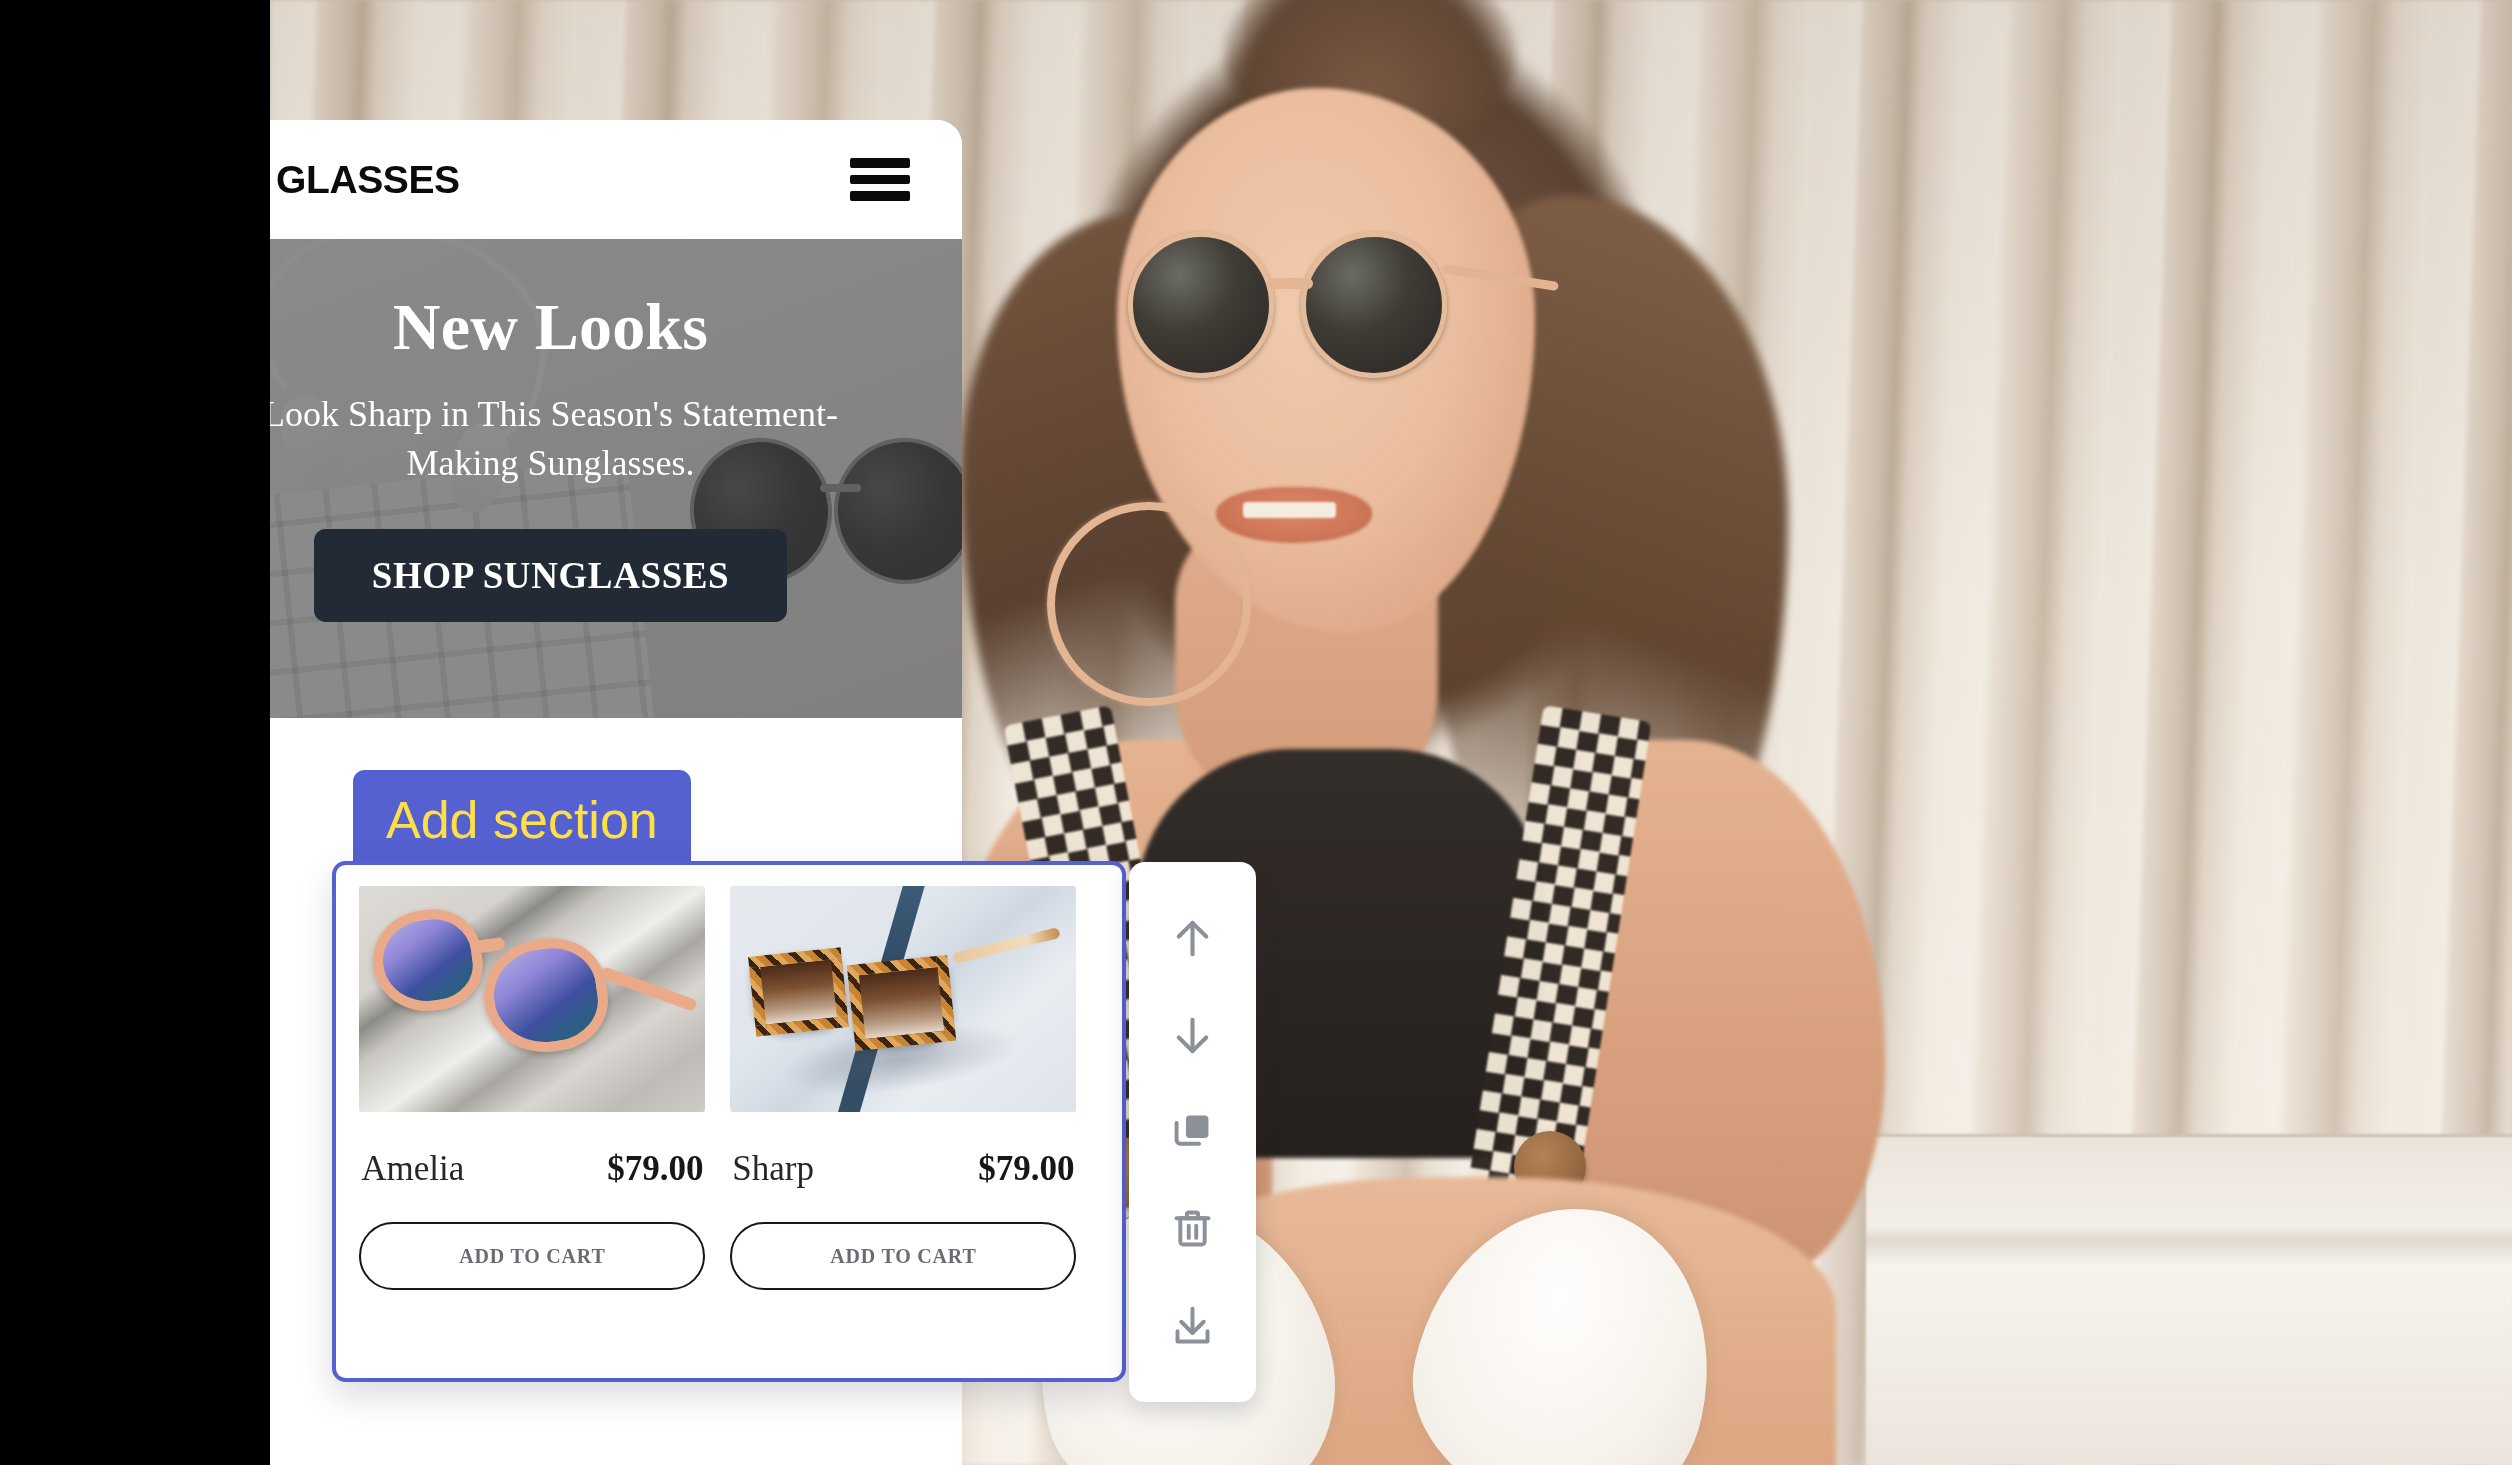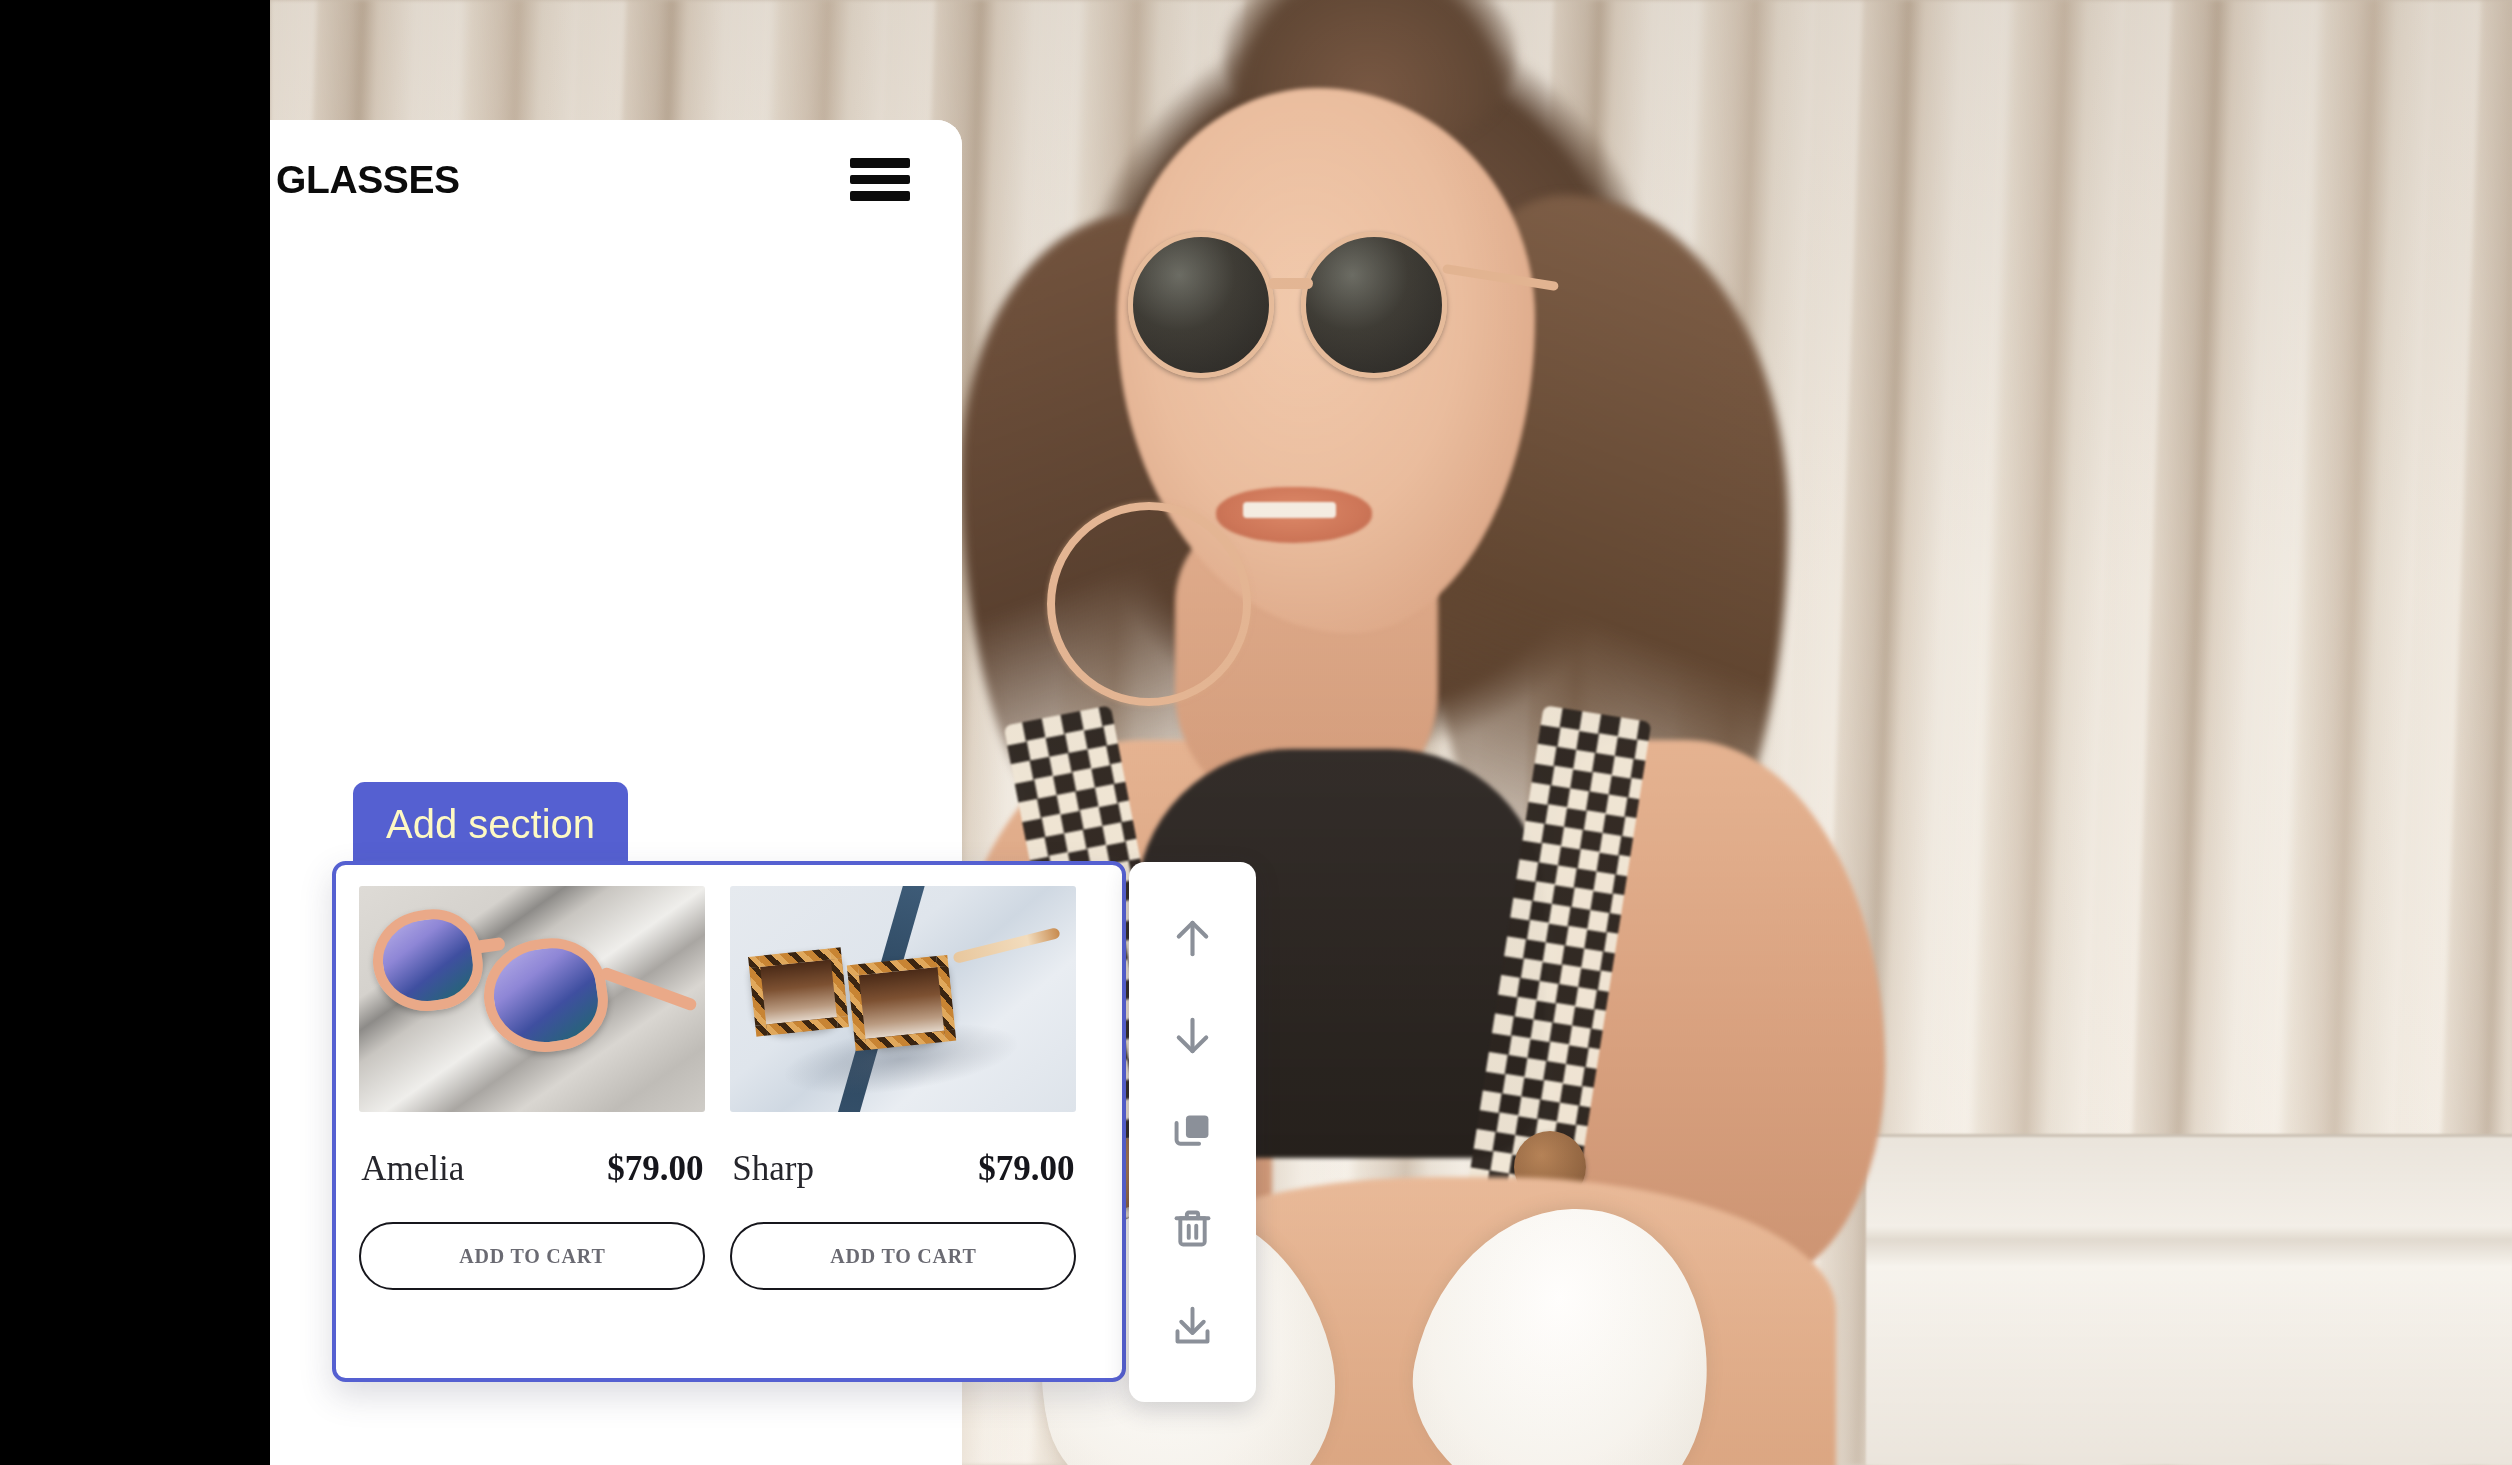--- a/index.html
+++ b/index.html
@@ -330,29 +330,28 @@
     position: relative;
     height: 749px;
     background: #ffffff;
   }
 
   
   #add-section-tab {
     position: absolute;
     left: 353px; top: 770px;
     background: #5560d1;
-    color: #fef9c3;
+    color: #fde047;
     font-family: "Liberation Sans", sans-serif;
-    font-size: 40px;
+    font-size: 52px;
     padding: 19.5px 33px 29px 33px;
     border-radius: 11.7px 11.7px 0 0;
     z-index: 9;
     cursor: pointer;
     white-space: nowrap;
-    margin-top: 12px;
   }
 
   
   #section-card {
     position: absolute;
     left: 332px; top: 861px;
     width: 794px; height: 521px;
     background: #ffffff;
     border: 4.9px solid #5560d1;
     border-radius: 13.6px;
@@ -537,20 +536,37 @@
 
     <div class="site-header">
       <div class="brand">LEE GLASSES</div>
       <div class="hamburger">
         <span></span>
         <span></span>
         <span></span>
       </div>
     </div>
 
+    <div class="hero">
+      <div class="hero-photo">
+        <div class="hero-kb"></div>
+        <div class="hero-earbud-cord"></div>
+        <div class="hero-earbud-a"></div>
+        <div class="hero-earbud-b"></div>
+        <div class="hero-sun-l"></div>
+        <div class="hero-sun-r"></div>
+        <div class="hero-sun-bridge"></div>
+      </div>
+      <div class="hero-overlay"></div>
+      <div class="hero-content">
+        <div class="hero-title">New Looks</div>
+        <div class="hero-sub">Look Sharp in This Season's Statement-Making Sunglasses.</div>
+        <button class="hero-cta">SHOP SUNGLASSES</button>
+      </div>
+    </div>
 
     <div class="panel-body"></div>
   </div>
 
   <div id="add-section-tab">Add section</div>
 
   <div id="section-card">
 
     <div class="product">
       <div class="product-img img-amelia">

